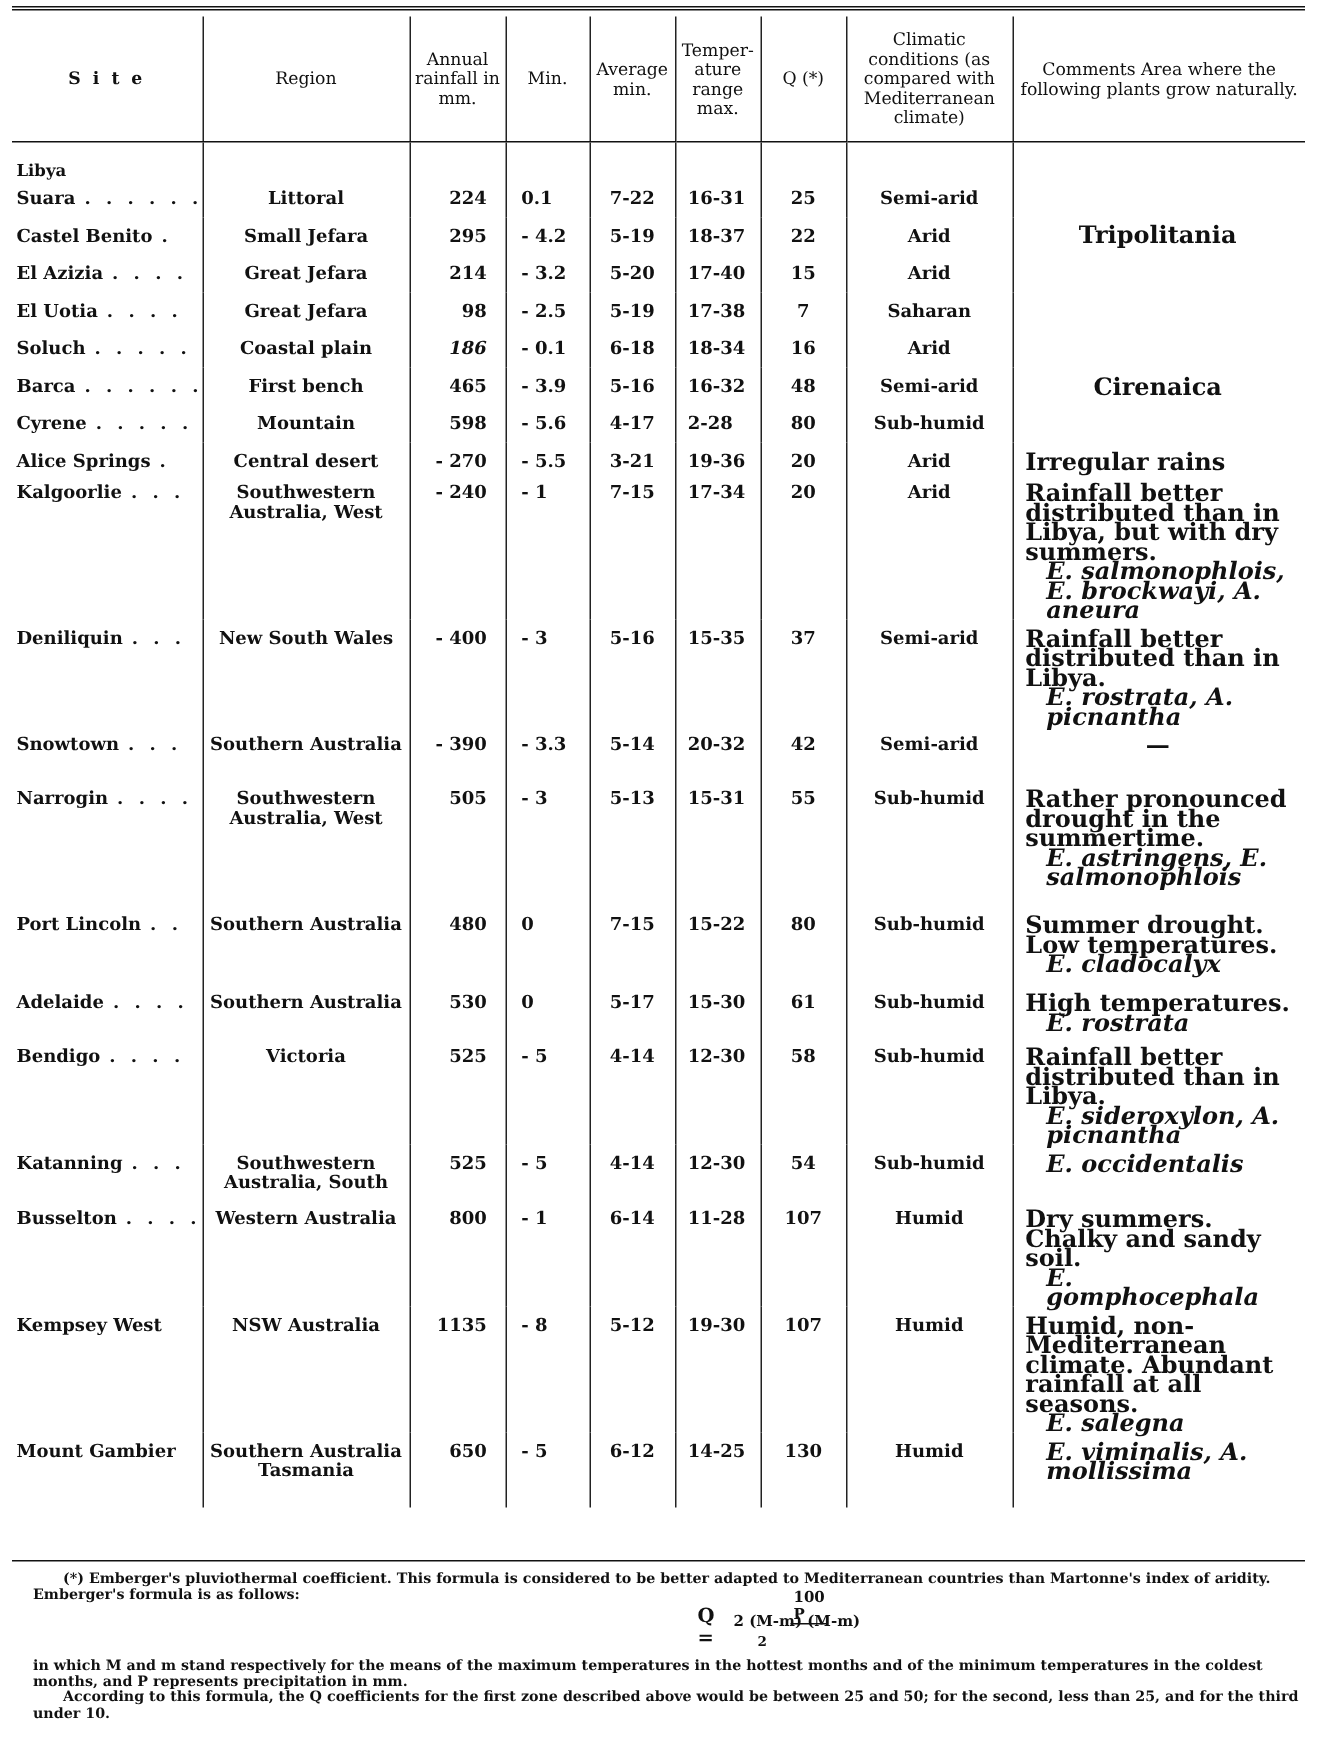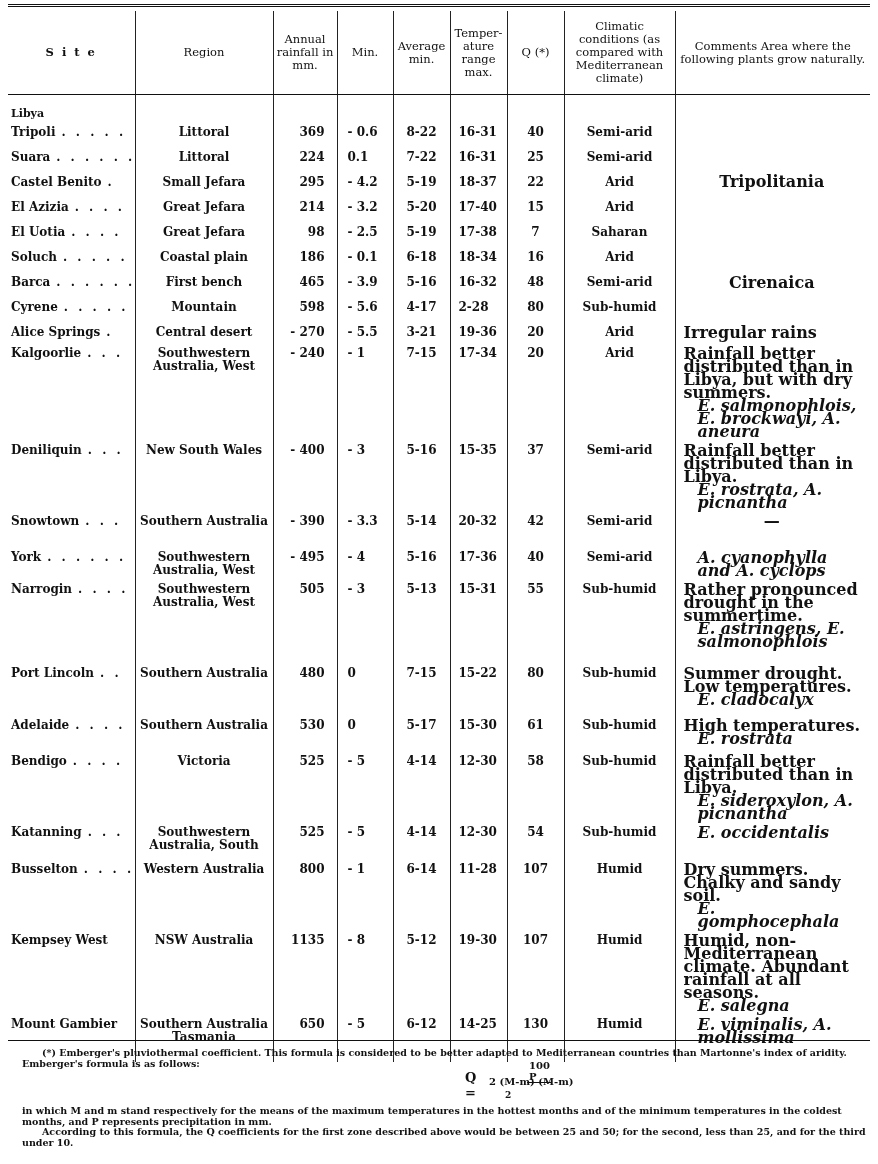--- a/index.html
+++ b/index.html
@@ -76,31 +76,20 @@
         <td></td>
         <td></td>
         <td></td>
         <td></td>
         <td></td>
         <td></td>
         <td></td>
         <td></td>
       </tr>
       <tr>
-        <td class="c-site" style="height: 19px; padding-top: 6px;"><span>Tripoli</span><span class="dots" style="margin-left: 6px;">. . . . .</span></td>
-        <td class="c-region" style="padding-top: 6px;">Littoral</td>
-        <td class="c-num" style="padding-top: 6px;">369</td>
-        <td class="c-min" style="padding-top: 6px;">- 0.6</td>
-        <td class="c-avg" style="padding-top: 6px;">8-22</td>
-        <td class="c-rng" style="padding-top: 6px;">16-31</td>
-        <td class="c-q" style="padding-top: 6px;">40</td>
-        <td class="c-clim" style="padding-top: 6px;">Semi-arid</td>
-        <td class="c-com" style="padding-top: 6px;"></td>
-      </tr>
-      <tr>
         <td class="c-site" style="height: 19px; padding-top: 6px;"><span>Suara</span><span class="dots" style="margin-left: 6px;">. . . . . .</span></td>
         <td class="c-region" style="padding-top: 6px;">Littoral</td>
         <td class="c-num" style="padding-top: 6px;">224</td>
         <td class="c-min" style="padding-top: 6px;">0.1</td>
         <td class="c-avg" style="padding-top: 6px;">7-22</td>
         <td class="c-rng" style="padding-top: 6px;">16-31</td>
         <td class="c-q" style="padding-top: 6px;">25</td>
         <td class="c-clim" style="padding-top: 6px;">Semi-arid</td>
         <td class="c-com" style="padding-top: 6px;"></td>
       </tr>
@@ -135,21 +124,21 @@
         <td class="c-min" style="padding-top: 6px;">- 2.5</td>
         <td class="c-avg" style="padding-top: 6px;">5-19</td>
         <td class="c-rng" style="padding-top: 6px;">17-38</td>
         <td class="c-q" style="padding-top: 6px;">7</td>
         <td class="c-clim" style="padding-top: 6px;">Saharan</td>
         <td class="c-com" style="padding-top: 6px;"></td>
       </tr>
       <tr>
         <td class="c-site" style="height: 19px; padding-top: 6px;"><span>Soluch</span><span class="dots" style="margin-left: 6px;">. . . . .</span></td>
         <td class="c-region" style="padding-top: 6px;">Coastal plain</td>
-        <td class="c-num" style="padding-top: 6px;">186</td>
+        <td class="c-num" style="padding-top: 6px; font-style: italic;">186</td>
         <td class="c-min" style="padding-top: 6px;">- 0.1</td>
         <td class="c-avg" style="padding-top: 6px;">6-18</td>
         <td class="c-rng" style="padding-top: 6px;">18-34</td>
         <td class="c-q" style="padding-top: 6px;">16</td>
         <td class="c-clim" style="padding-top: 6px;">Arid</td>
         <td class="c-com" style="padding-top: 6px;"></td>
       </tr>
       <tr>
         <td class="c-site" style="height: 19px; padding-top: 6px;"><span>Barca</span><span class="dots" style="margin-left: 6px;">. . . . . .</span></td>
         <td class="c-region" style="padding-top: 6px;">First bench</td>
@@ -219,33 +208,20 @@
         <td class="c-site" style="height: 30px; padding-top: 6px;"><span>Snowtown</span><span class="dots" style="margin-left: 6px;">. . .</span></td>
         <td class="c-region" style="padding-top: 6px;">Southern Australia</td>
         <td class="c-num" style="padding-top: 6px;">- 390</td>
         <td class="c-min" style="padding-top: 6px;">- 3.3</td>
         <td class="c-avg" style="padding-top: 6px;">5-14</td>
         <td class="c-rng" style="padding-top: 6px;">20-32</td>
         <td class="c-q" style="padding-top: 6px;">42</td>
         <td class="c-clim" style="padding-top: 6px;">Semi-arid</td>
         <td class="c-com" style="padding-top: 6px;">
           <span class="com-main" style="text-align: center;">—</span>
-        </td>
-      </tr>
-      <tr>
-        <td class="c-site" style="height: 23px; padding-top: 6px;"><span>York</span><span class="dots" style="margin-left: 6px;">. . . . . .</span></td>
-        <td class="c-region" style="padding-top: 6px;">Southwestern Australia, West</td>
-        <td class="c-num" style="padding-top: 6px;">- 495</td>
-        <td class="c-min" style="padding-top: 6px;">- 4</td>
-        <td class="c-avg" style="padding-top: 6px;">5-16</td>
-        <td class="c-rng" style="padding-top: 6px;">17-36</td>
-        <td class="c-q" style="padding-top: 6px;">40</td>
-        <td class="c-clim" style="padding-top: 6px;">Semi-arid</td>
-        <td class="c-com" style="padding-top: 6px;">
-          <span class="species">A. cyanophylla and A. cyclops</span>
         </td>
       </tr>
       <tr>
         <td class="c-site" style="height: 78px; padding-top: 6px;"><span>Narrogin</span><span class="dots" style="margin-left: 6px;">. . . .</span></td>
         <td class="c-region" style="padding-top: 6px;">Southwestern Australia, West</td>
         <td class="c-num" style="padding-top: 6px;">505</td>
         <td class="c-min" style="padding-top: 6px;">- 3</td>
         <td class="c-avg" style="padding-top: 6px;">5-13</td>
         <td class="c-rng" style="padding-top: 6px;">15-31</td>
         <td class="c-q" style="padding-top: 6px;">55</td>

